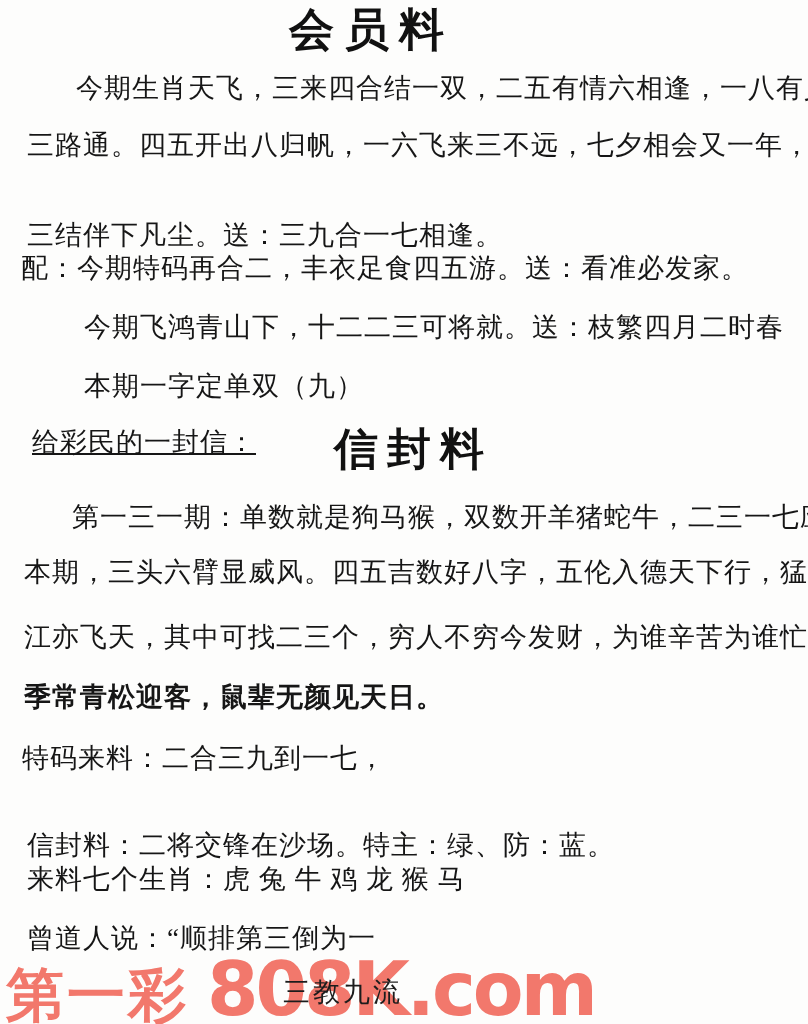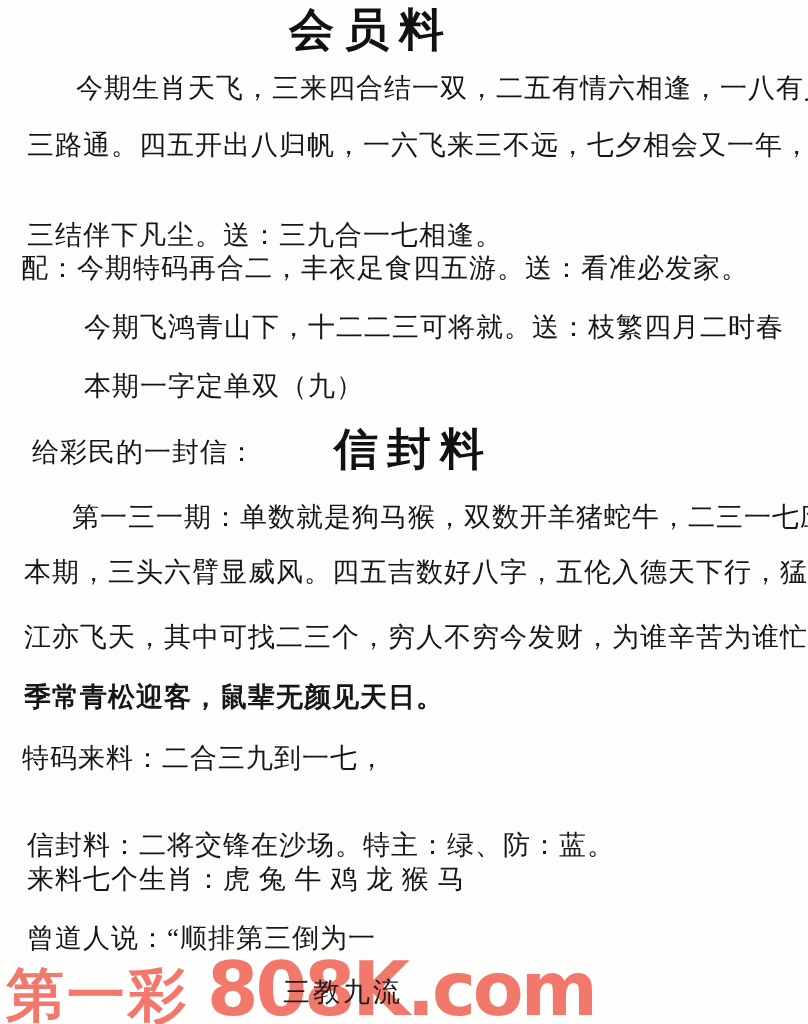--- a/index.html
+++ b/index.html
@@ -25,21 +25,21 @@
     letter-spacing:10px;
     color:#111;
   }
   #member-title{left:289px;top:6px;}
   #p1-l1{left:76px;top:74px;}
   #p1-l2{left:27px;top:131px;}
   #p1-l3{left:27px;top:189px;margin-top:32px;}
   #pei-line{left:21px;top:254px;}
   #feihong-line{left:84px;top:313px;}
   #danshuang-line{left:84px;top:372px;}
-  #intro-label{left:32px;top:438px;}
+  #intro-label{left:32px;top:428px;text-decoration:underline;}
   #envelope-title{left:291px;top:426px;font-size:44px;letter-spacing:9px;margin-left:43px;}
   #p2-l1{left:72px;top:503px;}
   #p2-l2{left:24px;top:558px;}
   #p2-l3{left:24px;top:623px;}
   #p2-l4{left:24px;top:683px;font-weight:bold;}
   #tema-line{left:22px;top:744px;}
   #xinfengliao-line{left:27px;top:806px;margin-top:25px;}
   #shengxiao-line{left:27px;top:865px;}
   #zengdaoren-line{left:27px;top:924px;}
 

